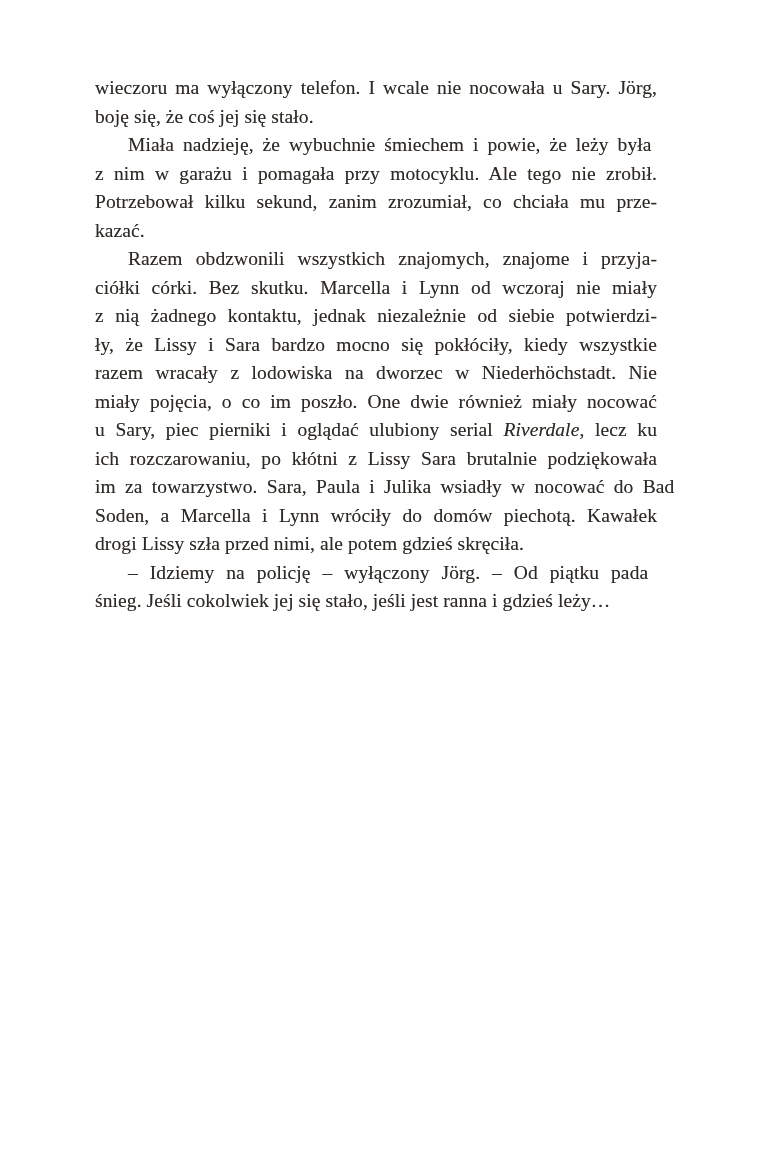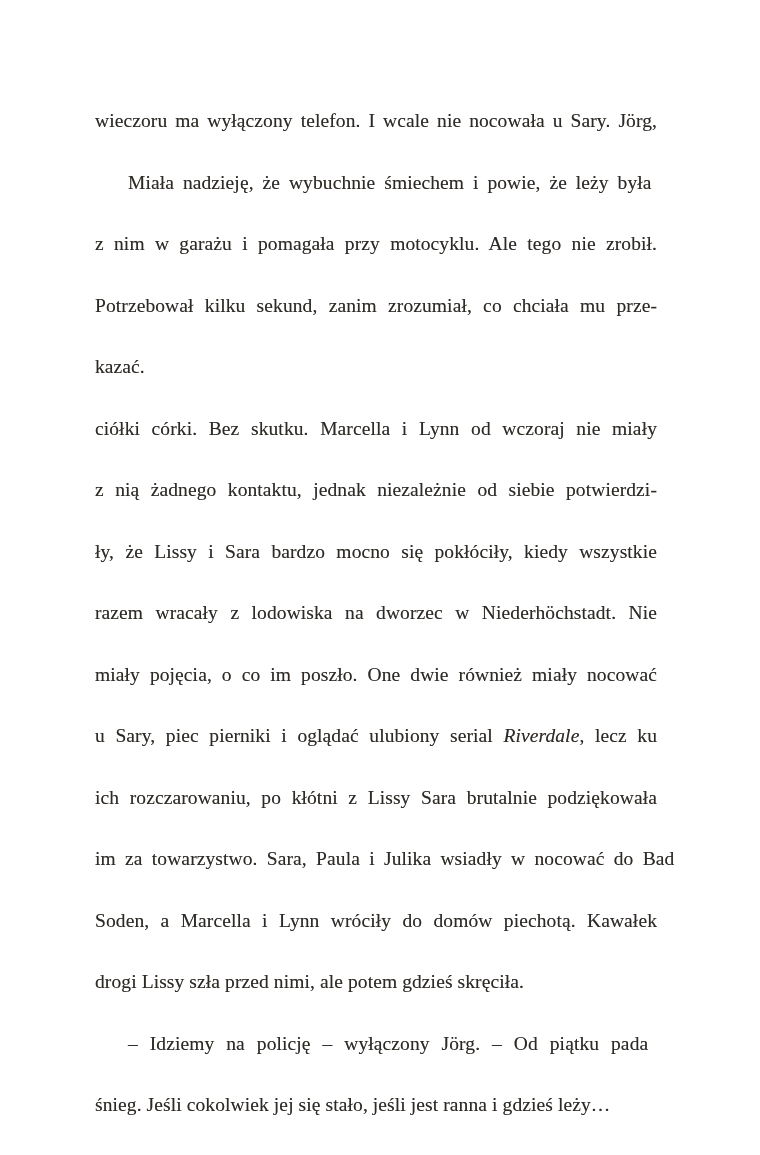--- a/index.html
+++ b/index.html
@@ -27,44 +27,45 @@
     line-height: 28.5px;
     color: #2e2a26;
     letter-spacing: 0.1px;
     text-rendering: optimizeLegibility;
     
     text-shadow: 0 0 0.5px rgba(46, 42, 38, 0.45);
   }
   .text-line {
     height: 28.5px;
     white-space: nowrap;
-    margin-top: 33px;
   }
   .text-line.indent {
     padding-left: 33px;
   }
   .line-inner {
     display: inline-block;
     white-space: nowrap;
   }
   .line-inner em {
     font-style: italic;
     text-align: right;
   }
 </style>
 </head>
 <body style="background: rgb(255, 255, 255);">
 
 <main class="book-page">
   <div class="text-block" id="text-block" style="color: rgb(46, 42, 38);">
       <div class="text-line justify"><span class="line-inner" style="word-spacing: 3.02813px;">wieczoru ma wyłączony telefon. I wcale nie nocowała u Sary. Jörg,</span></div>
+      <div class="text-line"><span class="line-inner">boję się, że coś jej się stało.</span></div>
       <div class="text-line indent justify"><span class="line-inner" style="word-spacing: 3.91667px;">Miała nadzieję, że wybuchnie śmiechem i powie, że leży była</span></div>
       <div class="text-line justify"><span class="line-inner" style="word-spacing: 5.28693px; text-align: center;">z nim w garażu i pomagała przy motocyklu. Ale tego nie zrobił.</span></div>
       <div class="text-line justify"><span class="line-inner" style="word-spacing: 6.25781px;">Potrzebował kilku sekund, zanim zrozumiał, co chciała mu prze-</span></div>
       <div class="text-line"><span class="line-inner">kazać.</span></div>
+      <div class="text-line indent justify"><span class="line-inner" style="word-spacing: 8.08333px;">Razem obdzwonili wszystkich znajomych, znajome i przyja-</span></div>
       <div class="text-line justify"><span class="line-inner" style="word-spacing: 6.62656px;">ciółki córki. Bez skutku. Marcella i Lynn od wczoraj nie miały</span></div>
       <div class="text-line justify"><span class="line-inner" style="word-spacing: 6.4375px;">z nią żadnego kontaktu, jednak niezależnie od siebie potwierdzi-</span></div>
       <div class="text-line justify"><span class="line-inner" style="word-spacing: 6.325px;">ły, że Lissy i Sara bardzo mocno się pokłóciły, kiedy wszystkie</span></div>
       <div class="text-line justify"><span class="line-inner" style="word-spacing: 7.44922px;">razem wracały z lodowiska na dworzec w Niederhöchstadt. Nie</span></div>
       <div class="text-line justify"><span class="line-inner" style="word-spacing: 5.0125px;">miały pojęcia, o co im poszło. One dwie również miały nocować</span></div>
       <div class="text-line justify"><span class="line-inner" style="word-spacing: 5.59375px;">u Sary, piec pierniki i oglądać ulubiony serial <em>Riverdale</em>, lecz ku</span></div>
       <div class="text-line justify"><span class="line-inner" style="word-spacing: 5.62109px;">ich rozczarowaniu, po kłótni z Lissy Sara brutalnie podziękowała</span></div>
       <div class="text-line justify"><span class="line-inner" style="word-spacing: 4.28835px;">im za towarzystwo. Sara, Paula i Julika wsiadły w nocować do Bad</span></div>
       <div class="text-line justify"><span class="line-inner" style="word-spacing: 6.37326px;">Soden, a Marcella i Lynn wróciły do domów piechotą. Kawałek</span></div>
       <div class="text-line"><span class="line-inner">drogi Lissy szła przed nimi, ale potem gdzieś skręciła.</span></div>

